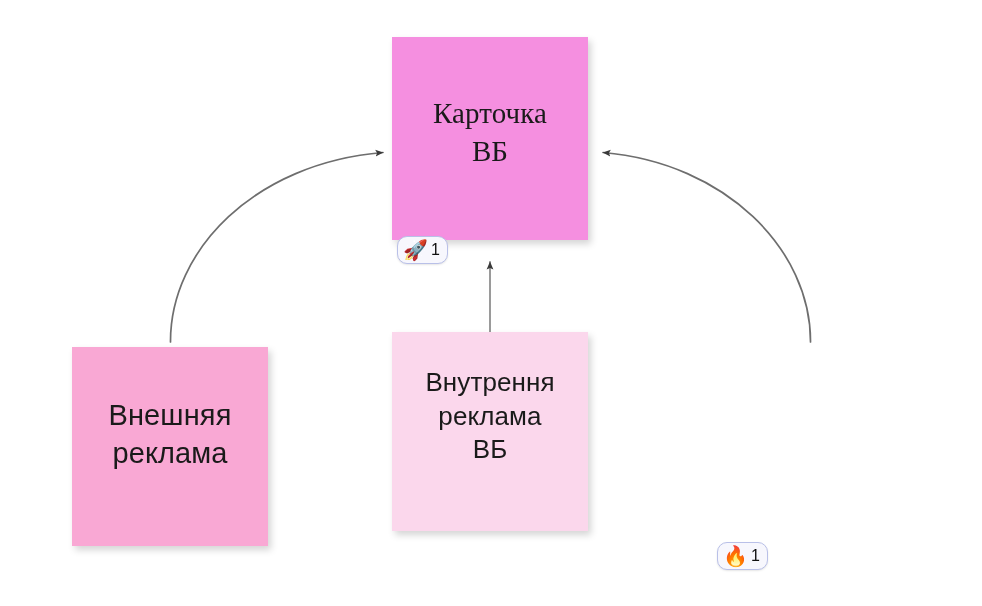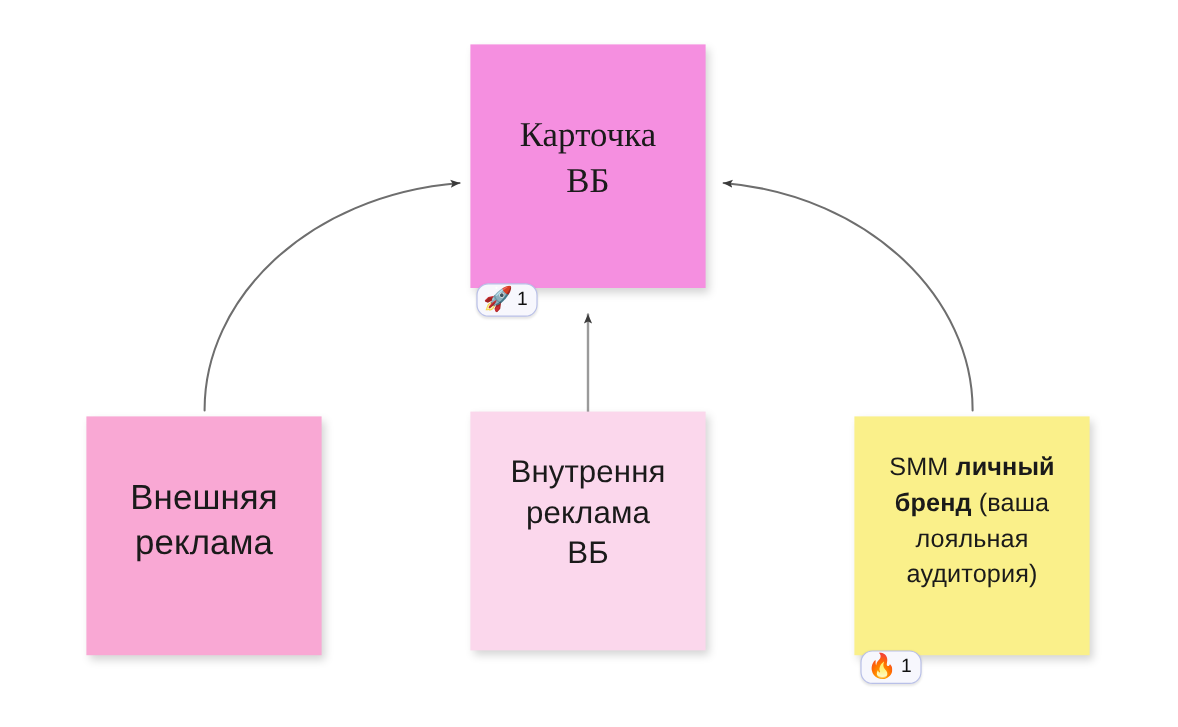--- a/index.html
+++ b/index.html
@@ -62,21 +62,21 @@
     width: 196px;
     height: 199px;
     background: #f9a8d4;
     font-size: 29px;
   }
   #card-external .card-text {
     transform: translateY(-12px);
   }
   #card-internal {
     left: 392px;
-    top: 343px;
+    top: 332px;
     width: 196px;
     height: 199px;
     background: #fbd7ec;
     font-size: 26px;
   }
   #card-internal .card-text {
     transform: translateY(-15px);
   }
   #card-smm {
     left: 712px;
@@ -162,22 +162,19 @@
     <span class="card-text">Внешняя
 реклама</span>
   </div>
 
   <div class="card" id="card-internal">
     <span class="card-text">Внутрення
 реклама
 ВБ</span>
   </div>
 
-  <div class="card" id="card-smm">
-    <span class="card-text"><span>SMM </span><b>личный бренд</b><span> (ваша лояльная аудитория)</span></span>
-  </div>
 
   <div class="reaction-badge" id="badge-fire">
     <span class="emoji">🔥</span>
     <span class="count">1</span>
   </div>
 
 </div>
 
 </body></html>

